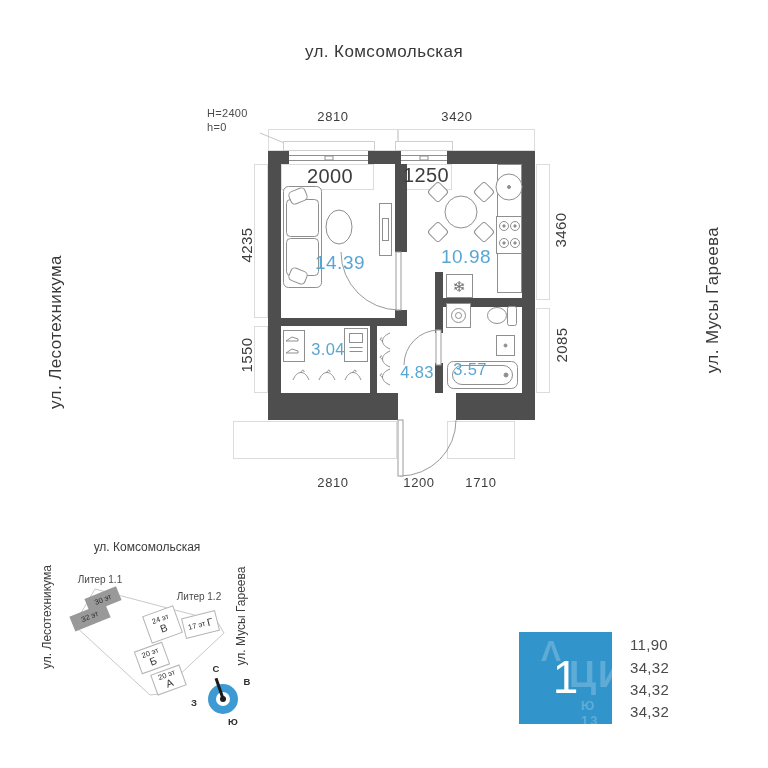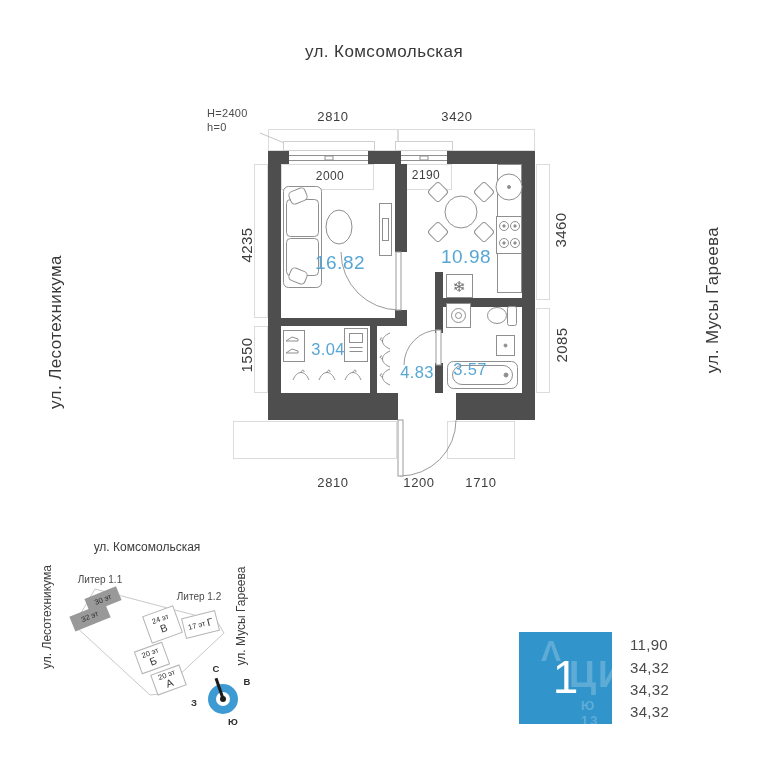--- a/index.html
+++ b/index.html
@@ -3,21 +3,21 @@
 <meta charset="utf-8">
 <style>
   html,body{margin:0;padding:0;background:#fff;}
   .canvas{position:relative;width:768px;height:768px;background:#fff;overflow:hidden;
           font-family:"Liberation Sans",sans-serif;}
   .canvas svg{position:absolute;left:0;top:0;}
   .t{position:absolute;transform:translate(-50%,-50%);white-space:nowrap;color:#3d3d3d;}
   .t.vert{transform:translate(-50%,-50%) rotate(-90deg);}
   .street{font-size:17px;color:#383838;letter-spacing:.4px;}
   .dim{font-size:13px;letter-spacing:.6px;color:#3d3d3d;}
-  .dim-sm{font-size:12px;letter-spacing:.4px;color:#3d3d3d;}
+  .dim-sm{font-size:20px;letter-spacing:.4px;color:#3d3d3d;}
   .dim-side{font-size:15px;letter-spacing:.4px;color:#3d3d3d;}
   .hmark{position:absolute;transform:translate(0,-50%);font-size:11px;color:#4c4c4c;letter-spacing:.3px;}
   .area{font-size:19px;color:#58a6d4;letter-spacing:.5px;}
   .area-sm{font-size:16.5px;color:#58a6d4;letter-spacing:.3px;}
   .site-street{font-size:12px;color:#3c3c3c;}
   .liter{font-size:10px;color:#4a4a4a;}
   .bld{position:absolute;display:flex;flex-direction:column;align-items:center;justify-content:center;
        line-height:1.05;}
   .bld.outline{background:#fff;border:1px solid #b5b5b5;}
   .bld.gray{background:#999;}
@@ -190,30 +190,30 @@
   <span class="t street" style="left:384px;top:52px;">ул. Комсомольская</span>
   <span class="t street vert" style="left:56px;top:332px;">ул. Лесотехникума</span>
   <span class="t street vert" style="left:713px;top:300px;">ул. Мусы Гареева</span>
 
   <span class="hmark" style="left:207px;top:113px;">H=2400</span>
   <span class="hmark" style="left:207px;top:127px;">h=0</span>
 
   <span class="t dim" style="left:333px;top:116px;">2810</span>
   <span class="t dim" style="left:457px;top:116px;">3420</span>
   <span class="t dim-sm" style="left:330px;top:176px;">2000</span>
-  <span class="t dim-sm" style="left:426px;top:175px;">2190</span>
+  <span class="t dim-sm" style="left:426px;top:175px;">1250</span>
   <span class="t dim-side vert" style="left:246px;top:245px;">4235</span>
   <span class="t dim-side vert" style="left:246px;top:355px;">1550</span>
   <span class="t dim-side vert" style="left:560px;top:230px;">3460</span>
   <span class="t dim-side vert" style="left:561px;top:345px;">2085</span>
   <span class="t dim" style="left:333px;top:482px;">2810</span>
   <span class="t dim" style="left:419px;top:482px;">1200</span>
   <span class="t dim" style="left:481px;top:482px;">1710</span>
 
-  <span class="t area" style="left:340px;top:263px;">16.82</span>
+  <span class="t area" style="left:340px;top:263px;">14.39</span>
   <span class="t area" style="left:466px;top:257px;">10.98</span>
   <span class="t area-sm" style="left:328px;top:349px;">3.04</span>
   <span class="t area-sm" style="left:417px;top:372px;">4.83</span>
   <span class="t area-sm" style="left:470px;top:345px;margin-top:24px;">3.57</span>
 
   <span class="snow" style="left:459px;top:287px;">❄</span>
 
   <span class="t site-street" style="left:147px;top:547px;">ул. Комсомольская</span>
   <span class="t site-street vert" style="left:47px;top:617px;">ул. Лесотехникума</span>
   <span class="t site-street vert" style="left:241px;top:616px;">ул. Мусы Гареева</span>

